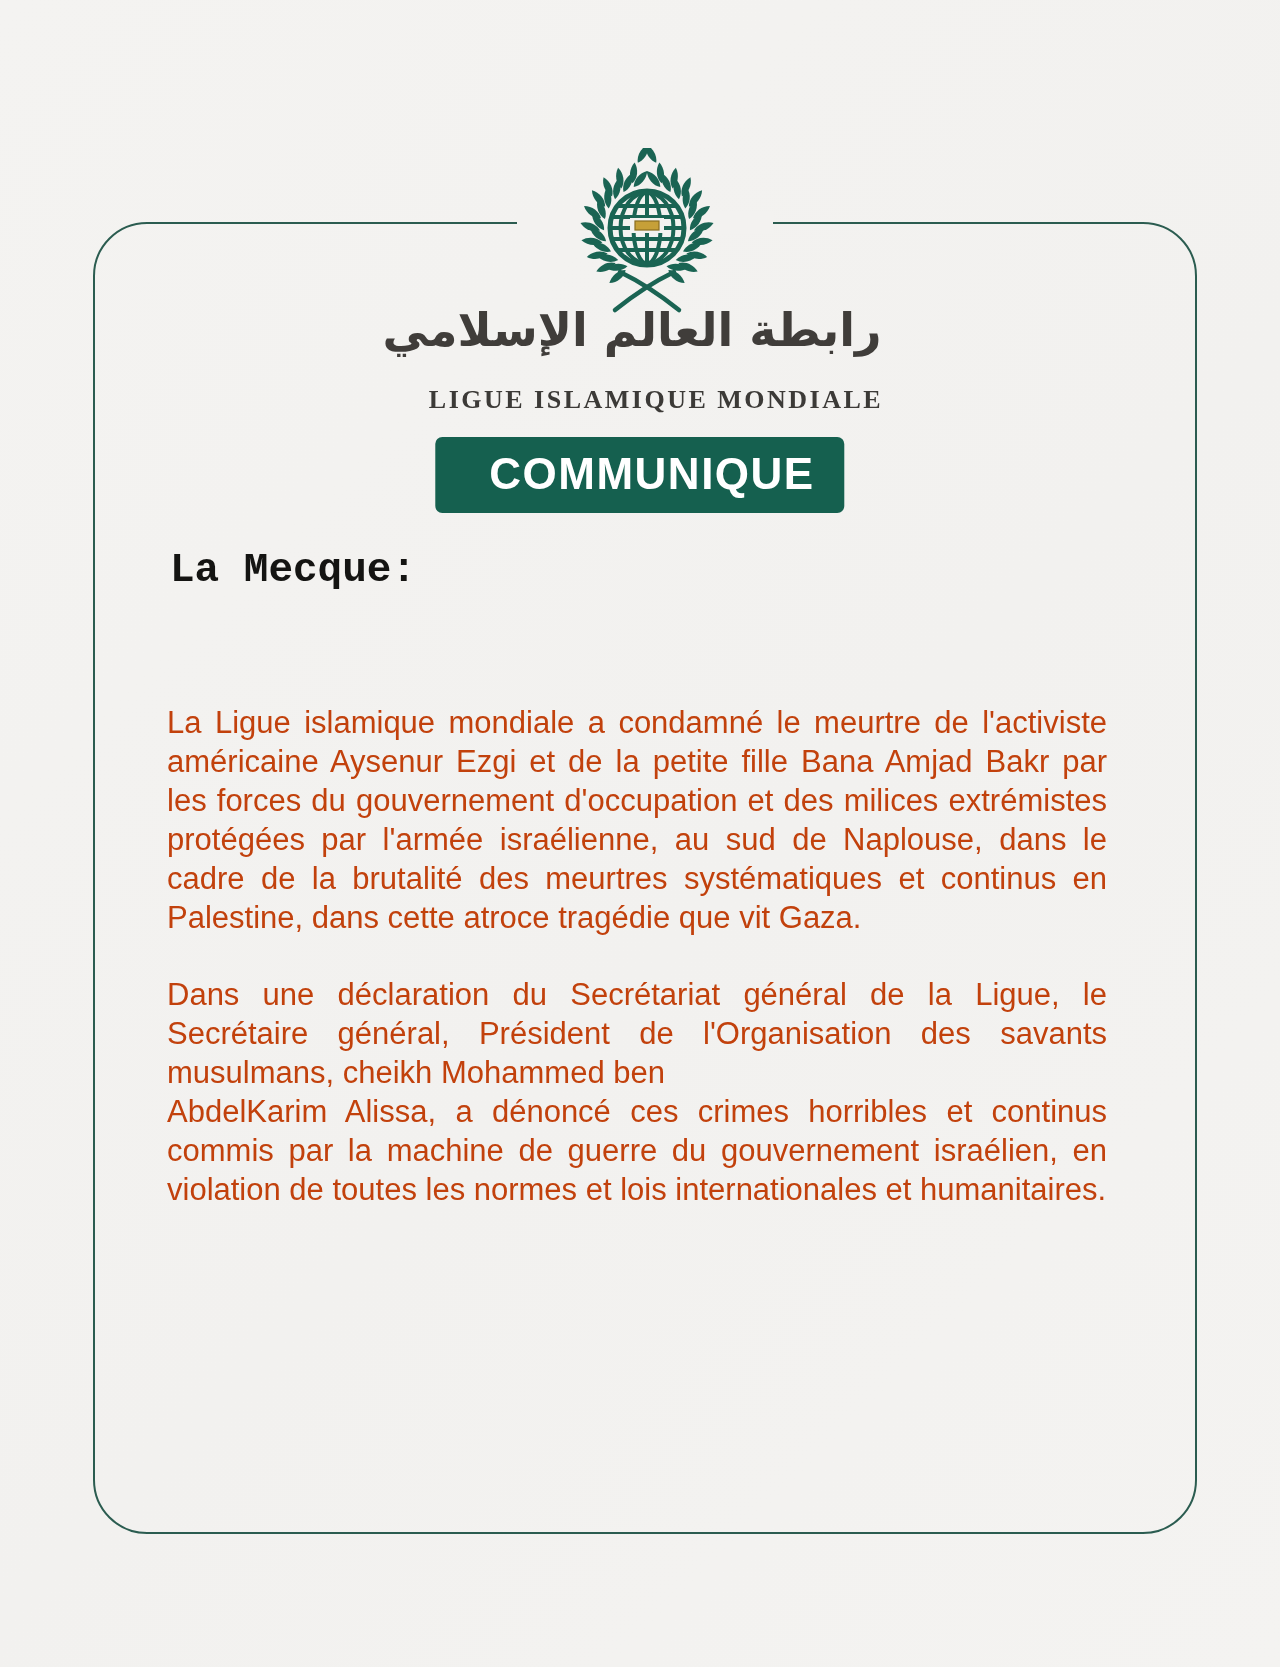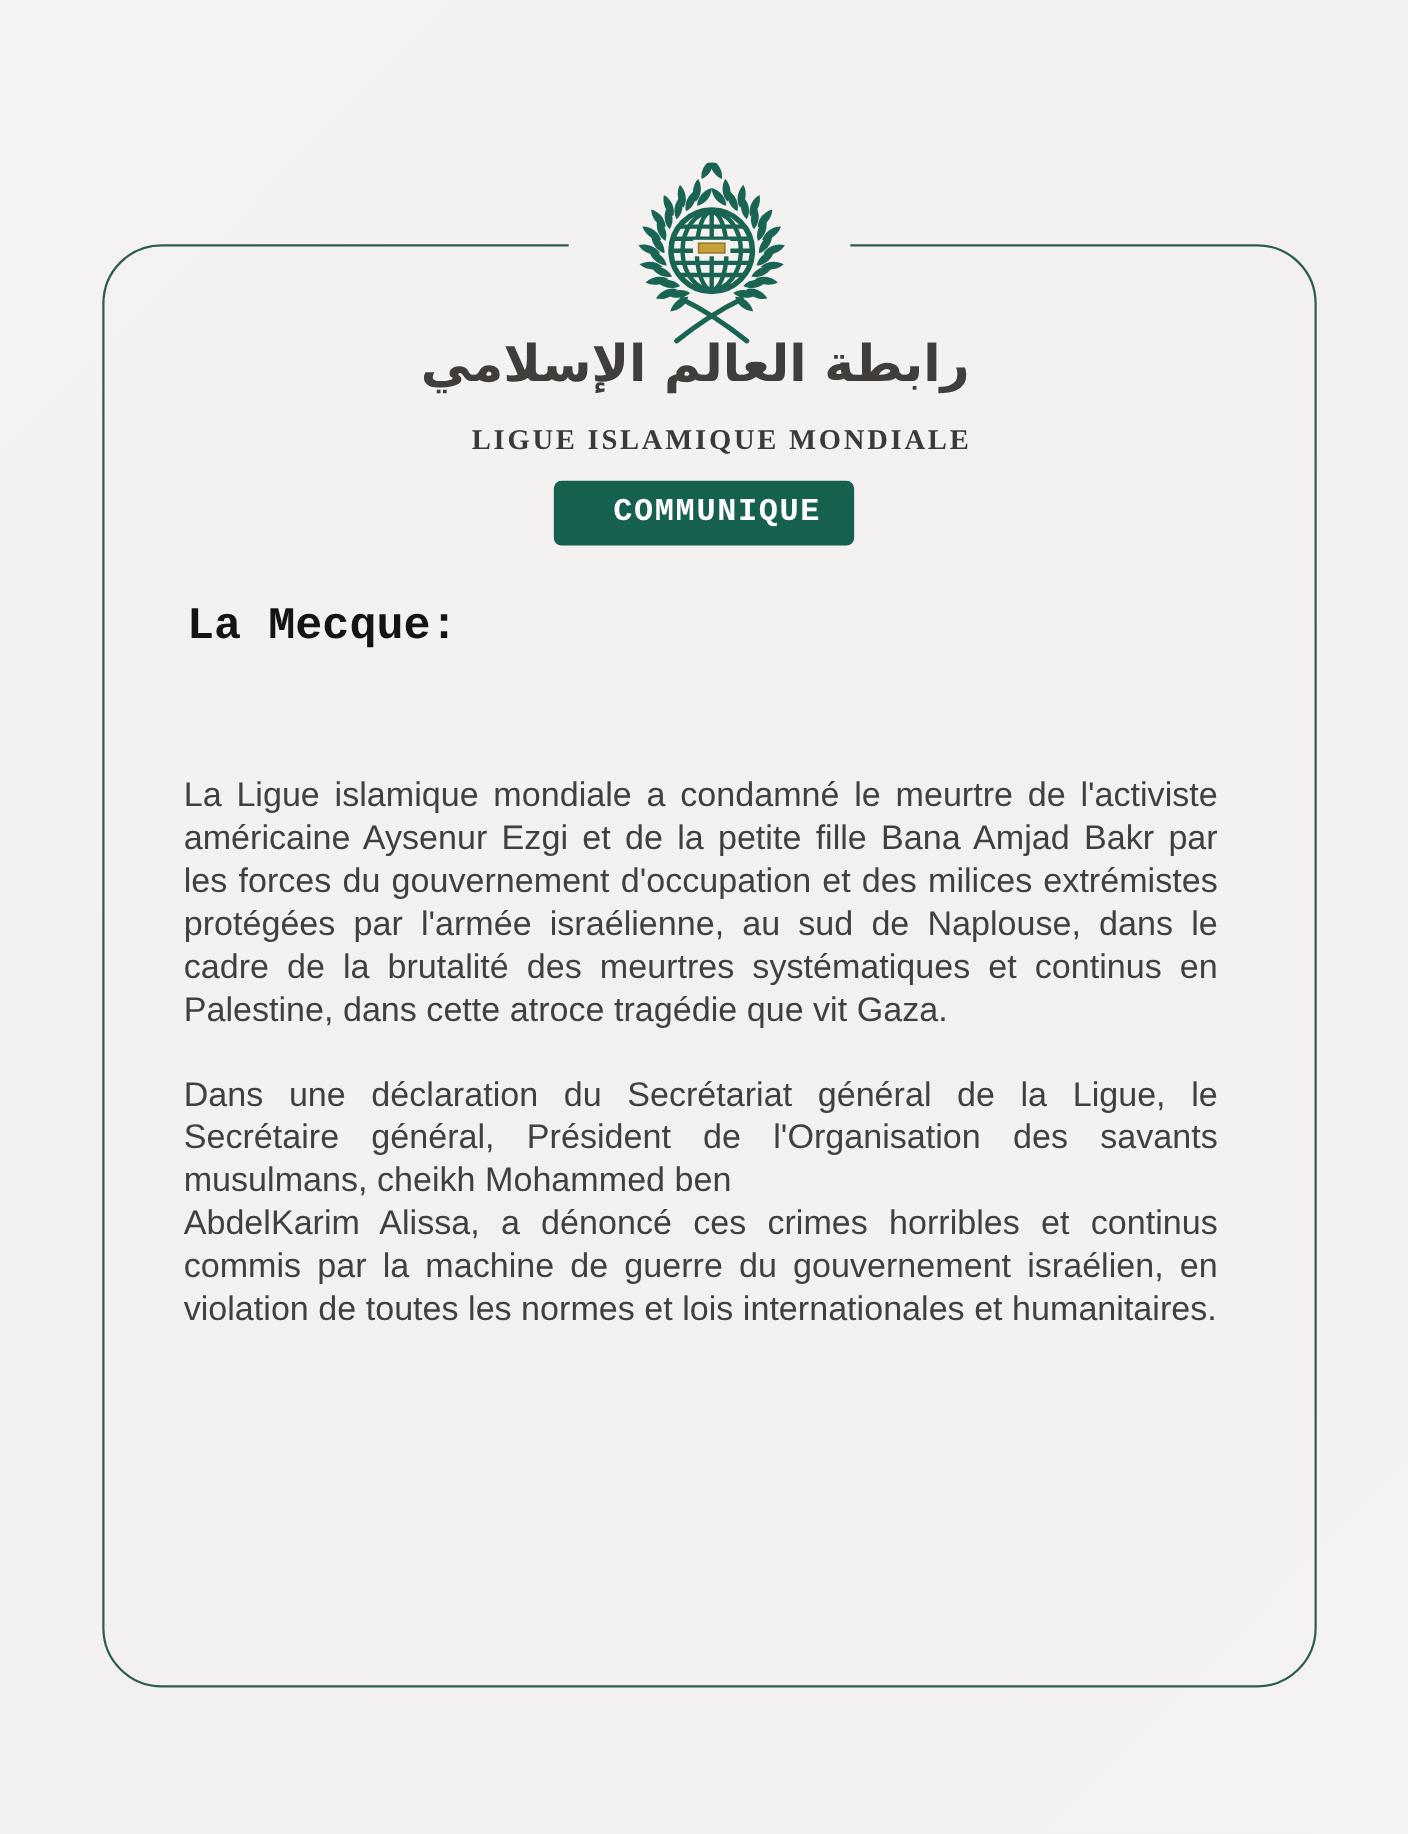--- a/index.html
+++ b/index.html
@@ -55,23 +55,23 @@
   }
   .banner{
     position:absolute;
     left:640px;top:437px;
     transform:translateX(-50%);
     background:#15604f;
     border-radius:7px;
     padding:12px 30px 14px 30px;
   }
   .banner-label{
-    font-family:Liberation Mono, monospace;
+    font-family:Liberation Sans, sans-serif;
     font-weight:bold;
-    font-size:29px;
+    font-size:44px;
     letter-spacing:1.5px;
     color:#ffffff;
     white-space:nowrap;
     margin-left:24px;
   }
   .location-heading{
     position:absolute;
     left:170px;top:547px;
     font-family:Liberation Mono, monospace;
     font-weight:bold;
@@ -82,21 +82,21 @@
     position:absolute;
     left:167px;top:703px;
     width:940px;
   }
   .body-text p{
     margin:0 0 38px 0;
     font-size:31px;
     line-height:39px;
     text-align:justify;
     white-space:pre-line;
-    color:#404040;
+    color:#c2410c;
   }
 </style>
 </head>
 <body>
 
 <div class="page-bg"></div>
 
 <div class="frame"></div>
 <div class="frame-gap"></div>
 

